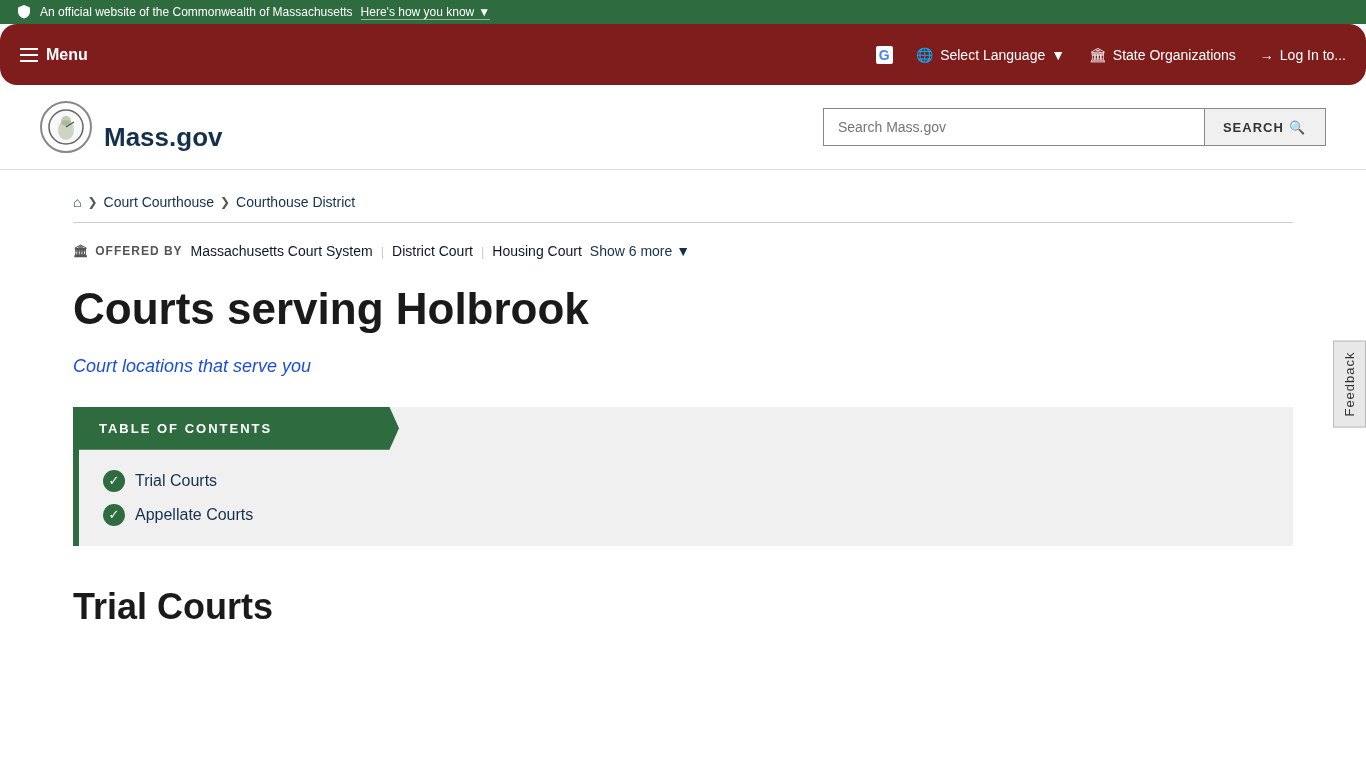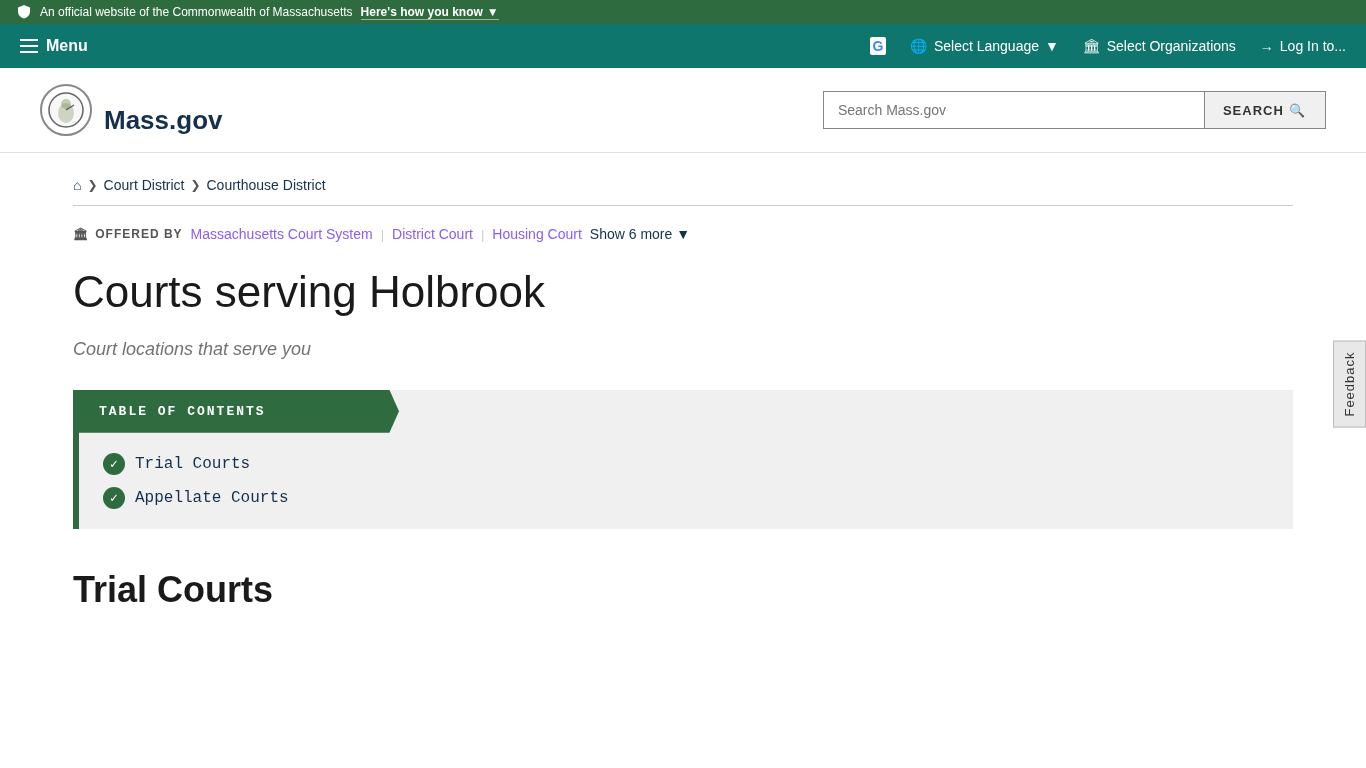--- a/index.html
+++ b/index.html
@@ -10,36 +10,37 @@
       background: #2e6b3e;
       color: #fff;
       font-size: 12px;
       padding: 4px 16px;
       display: flex;
       align-items: center;
       gap: 8px;
     }
     .top-banner .know-link {
       color: #fff;
-      font-weight: bold;
+      font-weight: normal;
       text-decoration: none;
       border-bottom: 1px solid rgba(255,255,255,0.5);
       display: inline-flex;
       align-items: center;
       gap: 4px;
     }
 
     
     .main-nav {
-      background: #0f766e;
+      background: #7f1d1d;
       display: flex;
       align-items: center;
       padding: 0 20px;
-      height: 44px;
+      height: 61px;
       justify-content: space-between;
+      border-radius: 17px;
     }
     .main-nav .menu-btn {
       color: #fff;
       font-size: 16px;
       font-weight: bold;
       background: none;
       border: none;
       cursor: pointer;
       display: flex;
       align-items: center;
@@ -160,60 +161,59 @@
     .offered-by .label {
       font-weight: bold;
       letter-spacing: 1px;
       font-size: 12px;
       text-transform: uppercase;
       display: flex;
       align-items: center;
       gap: 6px;
     }
     .offered-by a {
-      color: #8b5cf6;
+      color: #0f172a;
       text-decoration: none;
       font-size: 14px;
     }
     .offered-by .pipe { color: #ccc; }
     .offered-by .show-more {
       color: #14304d;
       font-size: 14px;
       cursor: pointer;
       background: none;
       border: none;
       display: flex;
       align-items: center;
       gap: 4px;
     }
 
     
     .page-title {
       font-size: 44px;
-      font-weight: normal;
+      font-weight: bold;
       color: #1a1a1a;
       margin-bottom: 10px;
       line-height: 1.2;
     }
     .page-subtitle {
       font-size: 18px;
-      color: #737373;
+      color: #1d4ed8;
       margin-bottom: 30px;
       font-style: italic;
       margin-top: 20px;
     }
 
     
     .toc-box {
       background: #f0f0f0;
       border-left: 6px solid #2e6b3e;
       margin-bottom: 40px;
       position: relative;
       overflow: hidden;
-      font-family: Liberation Mono, monospace;
     }
     .toc-header {
       background: #2e6b3e;
       color: #fff;
       font-size: 13px;
       font-weight: bold;
       letter-spacing: 2px;
       padding: 14px 20px;
       clip-path: polygon(0 0, 97% 0, 100% 50%, 97% 100%, 0 100%);
       display: inline-block;
@@ -300,21 +300,21 @@
   </button>
   <div class="nav-right">
     <span class="google-g">G</span>
     <button>
       <span>🌐</span>
       <span>Select Language</span>
       <span>▼</span>
     </button>
     <button>
       <span>🏛</span>
-      <span>Select Organizations</span>
+      <span>State Organizations</span>
     </button>
     <button>
       <span>→</span>
       <span>Log In to...</span>
     </button>
   </div>
 </nav>
 
 <header class="site-header">
   <a href="#" class="logo-area">
@@ -338,21 +338,21 @@
 </header>
 
 <div class="content-area">
 
   <nav class="breadcrumb">
     <a href="#">
       <span class="home-icon">⌂</span>
     </a>
     <span class="separator">❯</span>
     <a href="#">
-      <span>Court District</span>
+      <span>Court Courthouse</span>
     </a>
     <span class="separator">❯</span>
     <a href="#">
       <span>Courthouse District</span>
     </a>
   </nav>
 
   <div class="offered-by">
     <span class="label">
       <span>🏛</span>

